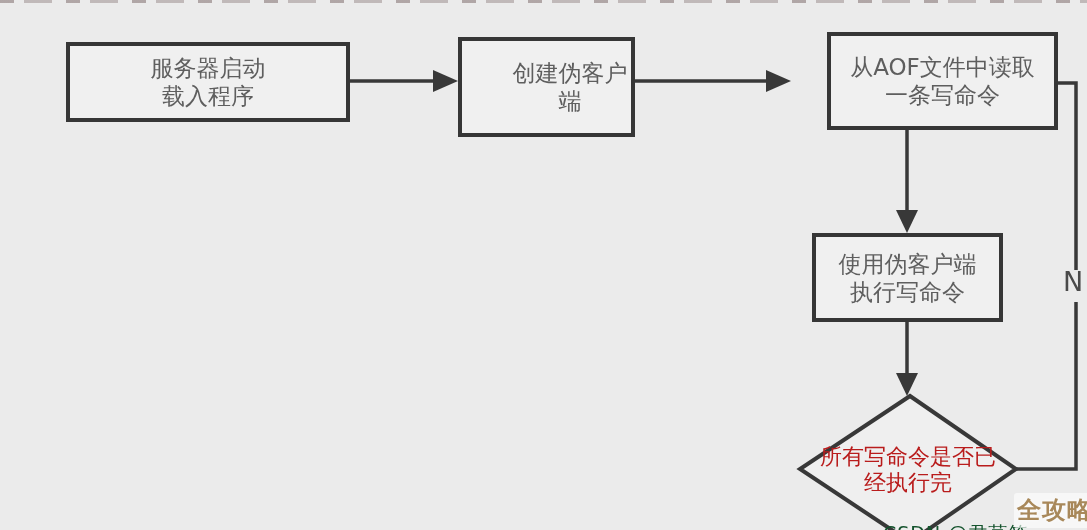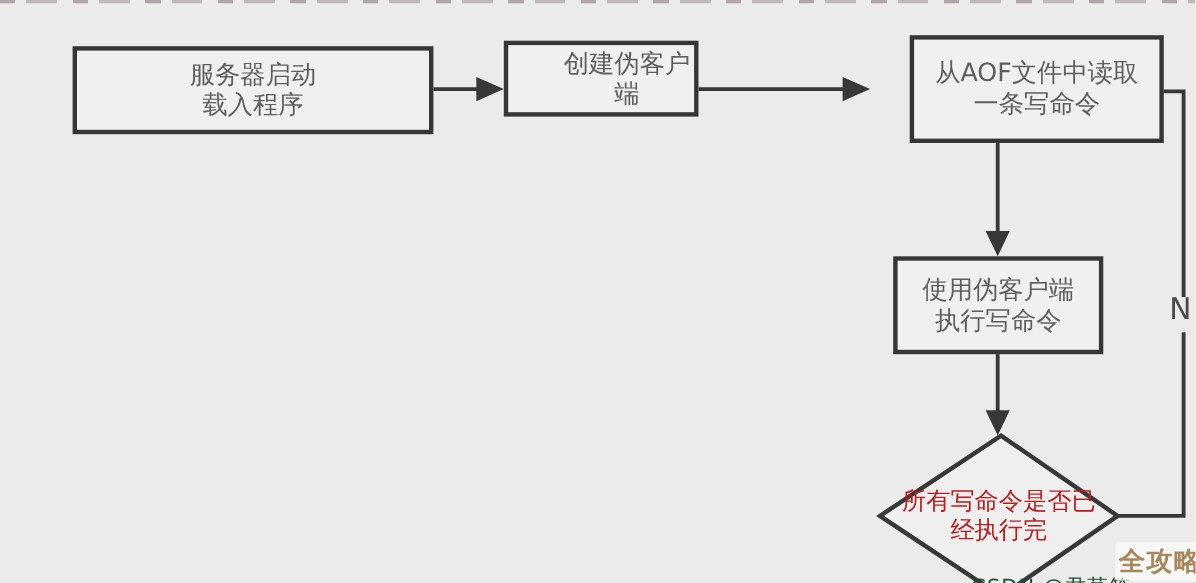--- a/index.html
+++ b/index.html
@@ -42,22 +42,22 @@
     background: #f0f0f0;
     display: flex;
     align-items: center;
     justify-content: center;
     text-align: center;
     color: #5e5e5e;
     font-size: 23px;
     line-height: 28px;
     white-space: pre-line;
   }
-  .node-start   { left: 66px;  top: 42px;  width: 328px; height: 80px; }
-  .node-create  { left: 458px; top: 37px;  width: 177px; height: 69px; padding-left: 47px; }
+  .node-start   { left: 66px;  top: 42px;  width: 284px; height: 80px; }
+  .node-create  { left: 458px; top: 37px;  width: 177px; height: 100px; padding-left: 47px; }
   .node-read    { left: 791px; top: 32px;  width: 231px; height: 98px; margin-left: 36px; }
   .node-execute { left: 812px; top: 233px; width: 191px; height: 89px; }
   .decision-label {
     position: absolute;
     left: 798px; top: 444px;
     width: 220px;
     text-align: center;
     color: #b91c1c;
     font-size: 22px;
     line-height: 26px;

